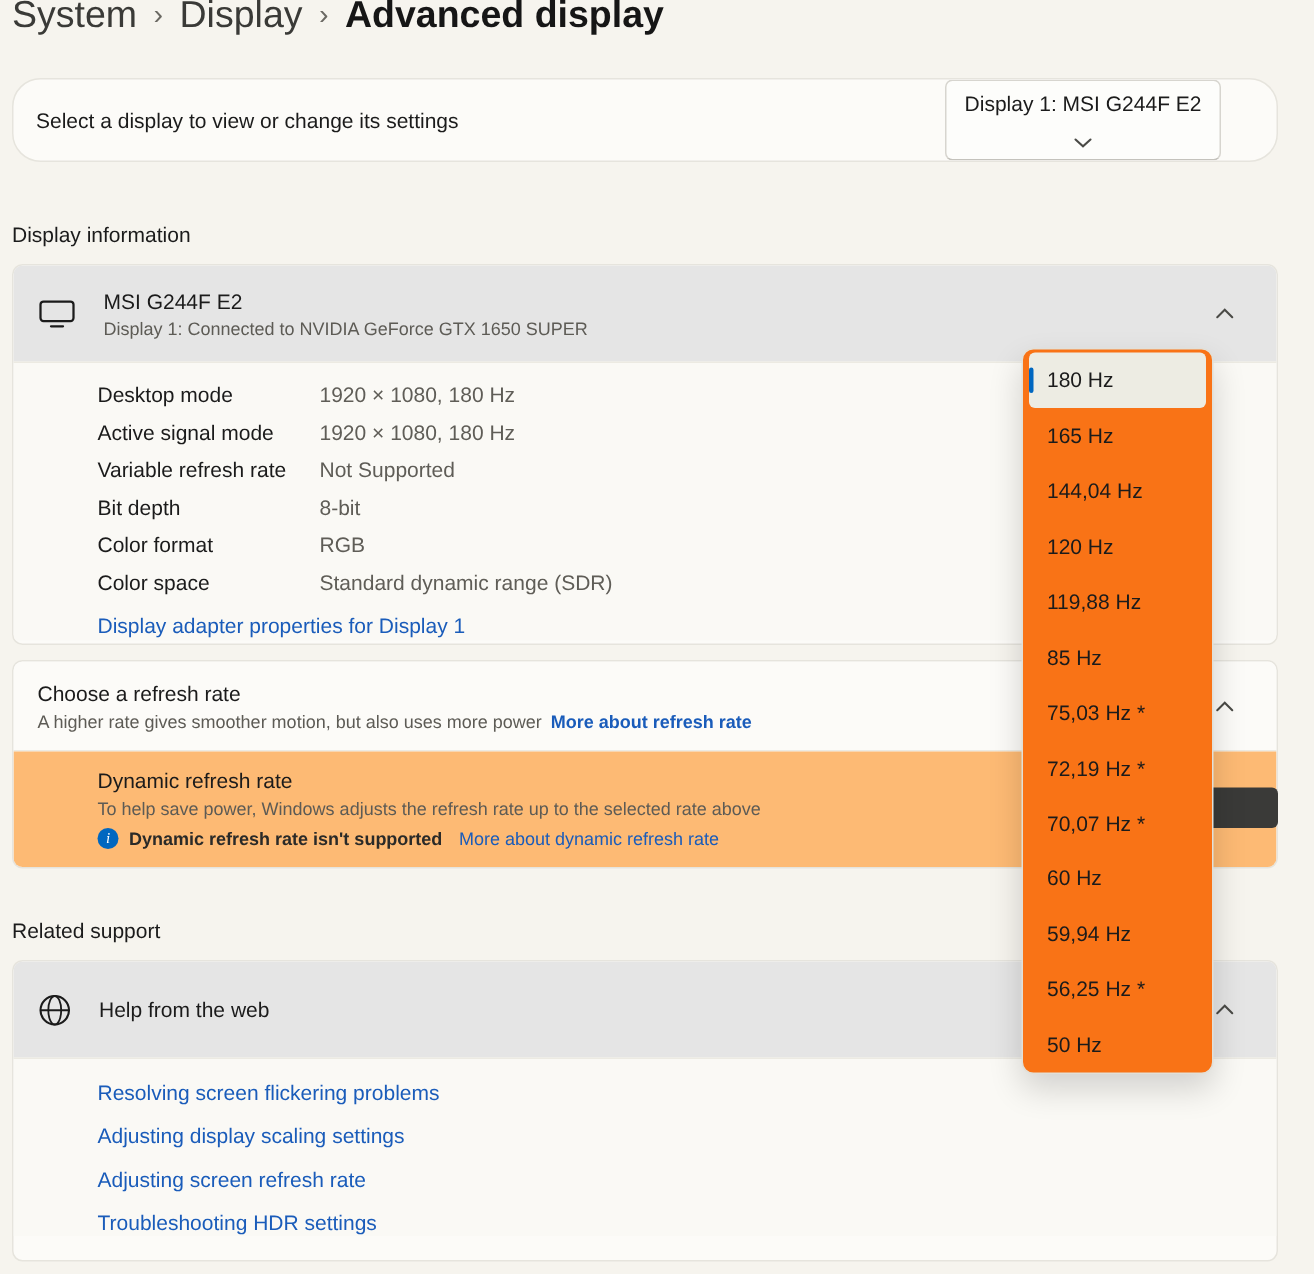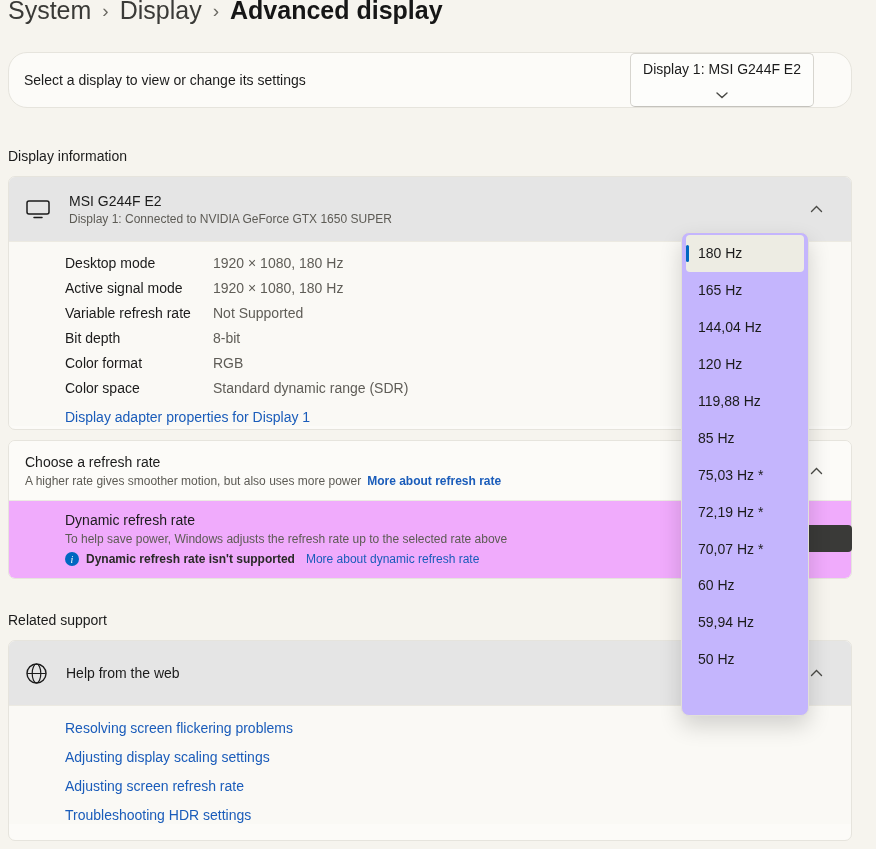--- a/index.html
+++ b/index.html
@@ -53,21 +53,21 @@
   a.link { color:#1a5cba; text-decoration:none; font-size:14px; cursor:pointer; }
   .adapter-link { display:inline-block; margin:9px 0 0 56px; }
 
   
   .refresh-card { top:440px; height:139px; }
   .refresh-top { display:flex; align-items:center; padding:0 22px 0 16px; height:59px; background:#fcfbf8; }
   .refresh-top-text { }
   .refresh-title { font-size:14px; }
   .refresh-desc { font-size:12px; color:#5d5b55; margin-top:4px; }
   .refresh-desc .inline-link { font-size:12px; font-weight:700; margin-left:6px; }
-  .refresh-bottom { padding:11px 0 12px 56px; background:#f0abfc; height:78px; }
+  .refresh-bottom { padding:11px 0 12px 56px; background:#fdba74; height:78px; }
   .drr-title { font-size:14px; }
   .drr-desc { font-size:12px; color:#5d5b55; margin-top:4px; }
   .drr-status { display:flex; align-items:center; gap:7px; margin-top:6px; }
   .info-icon {
     width:14px; height:14px; border-radius:50%; background:#0067c0; color:#fff;
     font-size:10px; font-style:italic; font-family:"Liberation Serif",serif;
     display:inline-flex; align-items:center; justify-content:center; flex:0 0 auto;
   }
   .drr-status-text { font-size:12px; font-weight:700; color:#2a2a28; }
   .drr-status .inline-link { font-size:12px; margin-left:4px; }
@@ -76,21 +76,21 @@
   .hidden-select { position:absolute; left:722px; top:525px; width:130px; height:27px; background:#3a3a38; border-radius:4px; z-index:4; cursor:pointer; }
 
   
   .help-card { top:640px; height:201px; }
   .help-body { padding:14px 0 0 56px; background:#faf9f5; }
   .help-link { display:block; margin-bottom:12px; line-height:17px; }
 
   
   .flyout {
     position:absolute; left:681px; top:232px; width:128px; height:484px; z-index:10;
-    background:#c4b5fd; border:1px solid #e2e0d8; border-radius:8px;
+    background:#f97316; border:1px solid #e2e0d8; border-radius:8px;
     box-shadow:0 10px 22px rgba(0,0,0,.16);
     padding:2px 4px; overflow:hidden;
   }
   .flyout-item {
     position:relative; height:36.9px; display:flex; align-items:center;
     padding-left:12px; font-size:14px; color:#1b1b1b; border-radius:4px; cursor:pointer;
   }
   .flyout-item.selected { background:#edecE3; background:#edece3; }
   .pill { position:absolute; left:0px; top:10px; width:3px; height:17px; border-radius:2px; background:#0067c0; }
 
@@ -258,17 +258,20 @@
     <div class="flyout-item">
         <span>70,07 Hz *</span>
       </div>
     <div class="flyout-item">
         <span>60 Hz</span>
       </div>
     <div class="flyout-item">
         <span>59,94 Hz</span>
       </div>
     <div class="flyout-item">
+        <span>56,25 Hz *</span>
+      </div>
+    <div class="flyout-item">
         <span>50 Hz</span>
       </div>
   </div>
 
 </div>
 
 </body></html>

